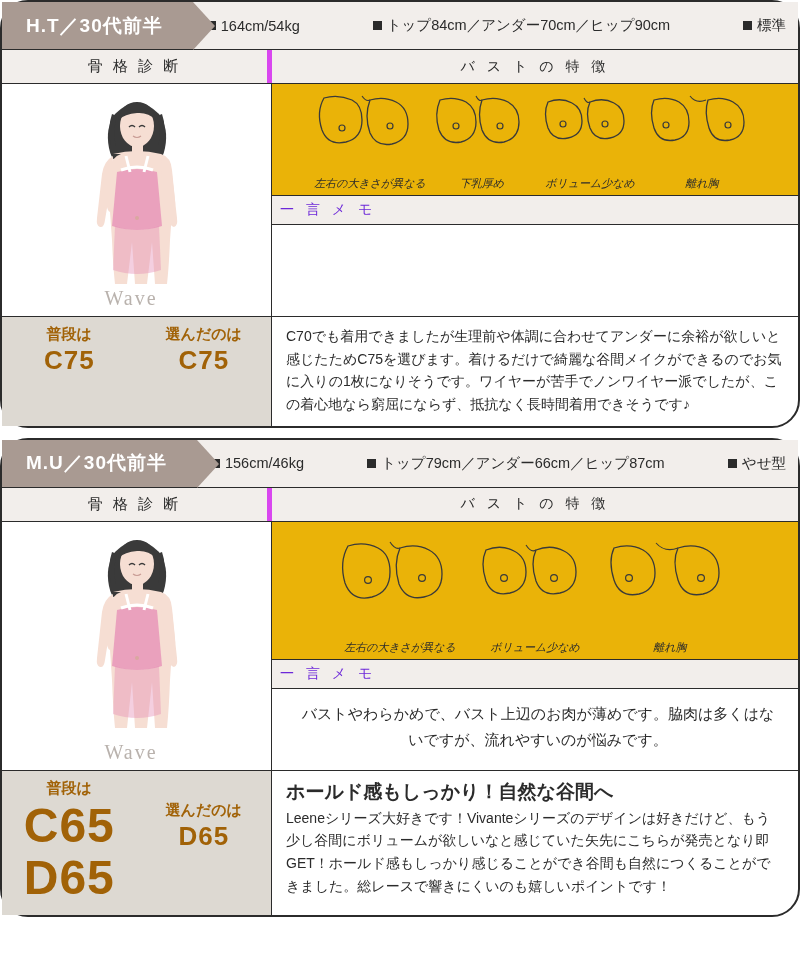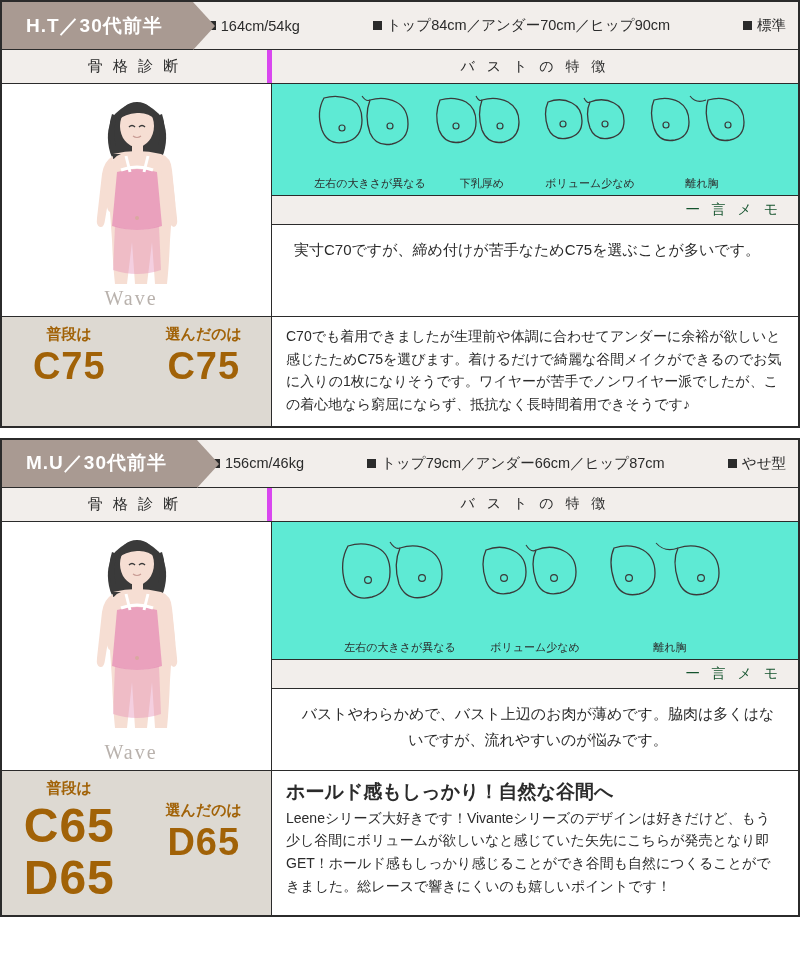--- a/index.html
+++ b/index.html
@@ -13,21 +13,21 @@
     width: 800px;
     position: relative;
     background: #fff;
   }
   .review-block {
     width: 800px;
     border: 2px solid #2b2b2b;
     border-top: none;
     background: #fff;
   }
-  .review-block.first { border-top: 2px solid #2b2b2b; }
+  .review-block.first { border-top: 2px solid #2b2b2b; border-radius: 28px; }
 
   
   .hdr {
     display: flex;
     align-items: stretch;
     height: 48px;
     background: #f2eeeb;
     border-bottom: 1px solid #2b2b2b;
   }
   .hdr-name {
@@ -103,45 +103,46 @@
     position: relative;
     background: #fff;
     display: flex;
     align-items: flex-end;
     justify-content: center;
   }
   .col-right { flex: 1; display: flex; flex-direction: column; }
 
   .bust-area {
     padding: 8px 0 4px 0;
-    background: #5eead4;
+    background: #eab308;
+    font-style: italic;
   }
   .bust-row {
     display: flex;
     justify-content: center;
     align-items: flex-end;
     gap: 6px;
   }
   .bust-item { text-align: center; }
   .bust-cap {
     font-size: 11px;
     color: #2b2b2b;
     margin-top: 2px;
     white-space: nowrap;
   }
 
   .memo-head {
     background: #f2eeeb;
     border-top: 1px solid #2b2b2b;
     border-bottom: 1px solid #2b2b2b;
-    text-align: right;
+    text-align: left;
     font-size: 14px;
     letter-spacing: 4px;
-    padding: 5px 16px;
-    color: #14532d;
+    padding: 5px 8px;
+    color: #6d28d9;
   }
   .memo-body {
     padding: 12px 16px 10px 22px;
     font-size: 15px;
     line-height: 1.75;
     color: #2b2b2b;
   }
 
   
   .summary {
@@ -154,21 +155,21 @@
     display: flex;
     padding: 8px 0 10px 0;
   }
   .sum-cell {
     flex: 1;
     text-align: center;
     color: #a16207;
   }
   .sum-label { font-size: 15px; font-weight: bold; margin-bottom: 2px; }
   .sum-size {
-    font-size: 38px;
+    font-size: 26px;
     font-weight: bold;
     line-height: 1.1;
     letter-spacing: 1px;
   }
   .sum-size.two-line { font-size: 48px; }
   .sum-right {
     flex: 1;
     padding: 8px 14px 10px 14px;
   }
   .sum-title {
@@ -303,21 +304,20 @@
                 <path d="M42 4 q6 8 16 4" fill="none" stroke="#3a3a3a" stroke-width="1.1"></path>
                 <circle cx="18" cy="33" r="3" fill="none" stroke="#3a3a3a" stroke-width="1.2"></circle>
                 <circle cx="80" cy="33" r="3" fill="none" stroke="#3a3a3a" stroke-width="1.2"></circle>
               </svg>
               <div class="bust-cap">離れ胸</div>
             </div>
           </div>
         </div>
 
         <div class="memo-head">一 言 メ モ</div>
-        <div class="memo-body">実寸C70ですが、締め付けが苦手なためC75を選ぶことが多いです。</div>
       </div>
     </div>
 
     <div class="summary">
       <div class="sum-left">
         <div class="sum-cell">
           <div class="sum-label">普段は</div>
           <div class="sum-size">C75</div>
         </div>
         <div class="sum-cell">

